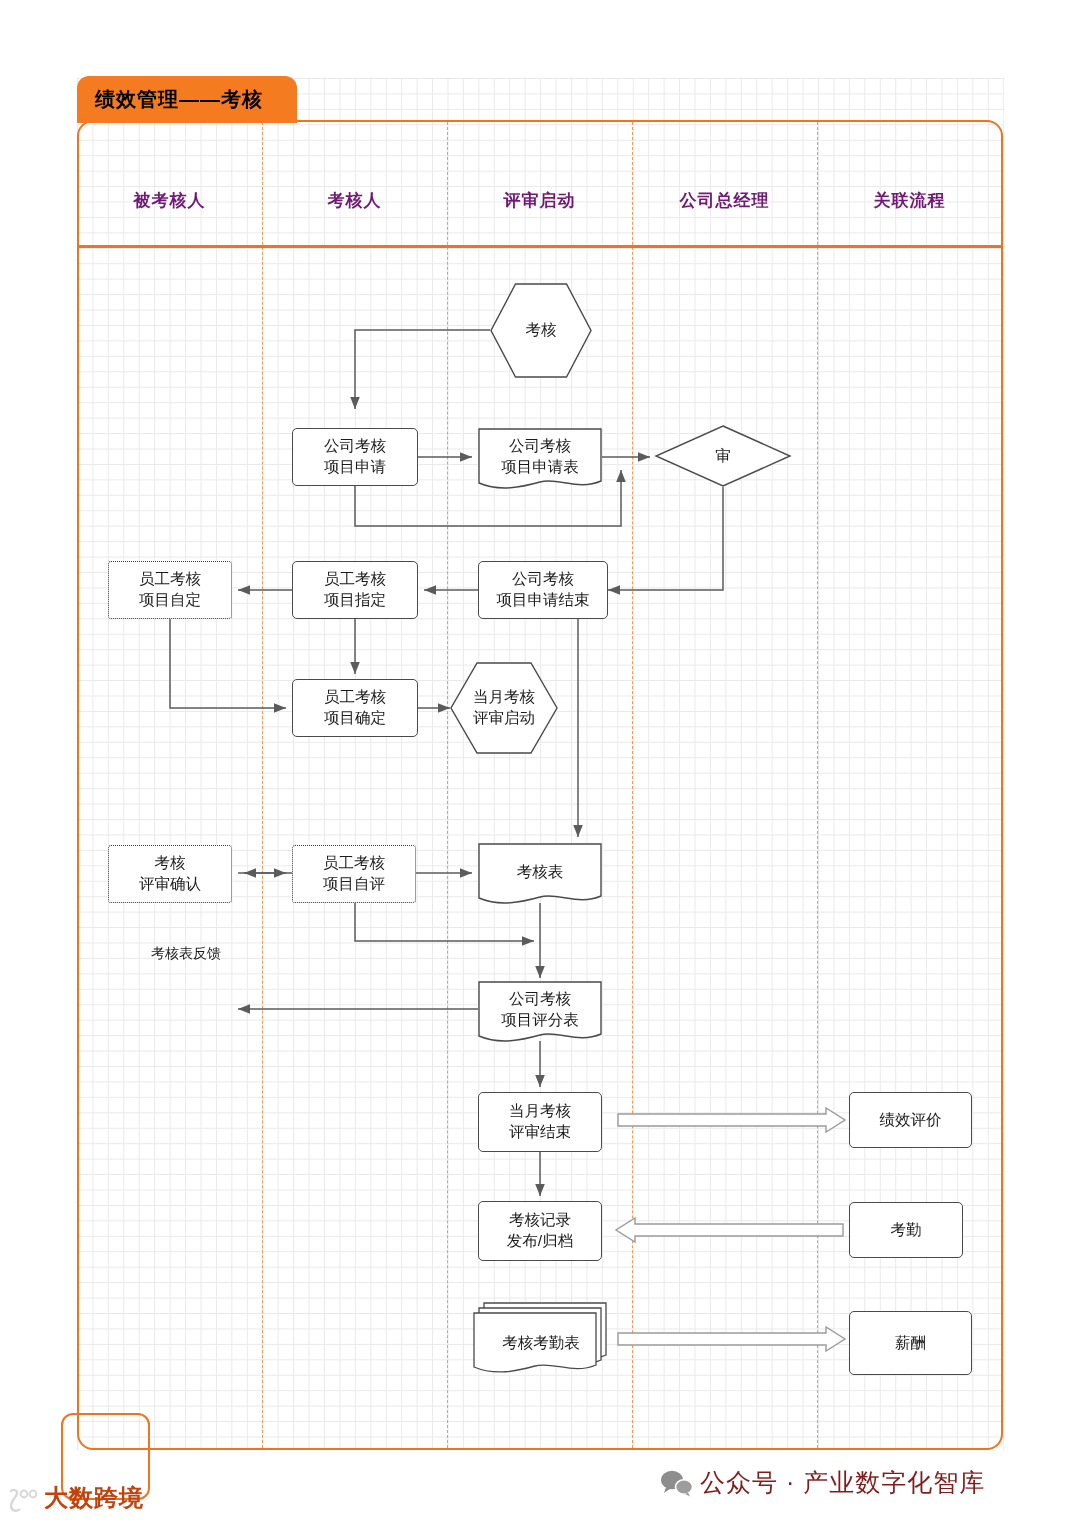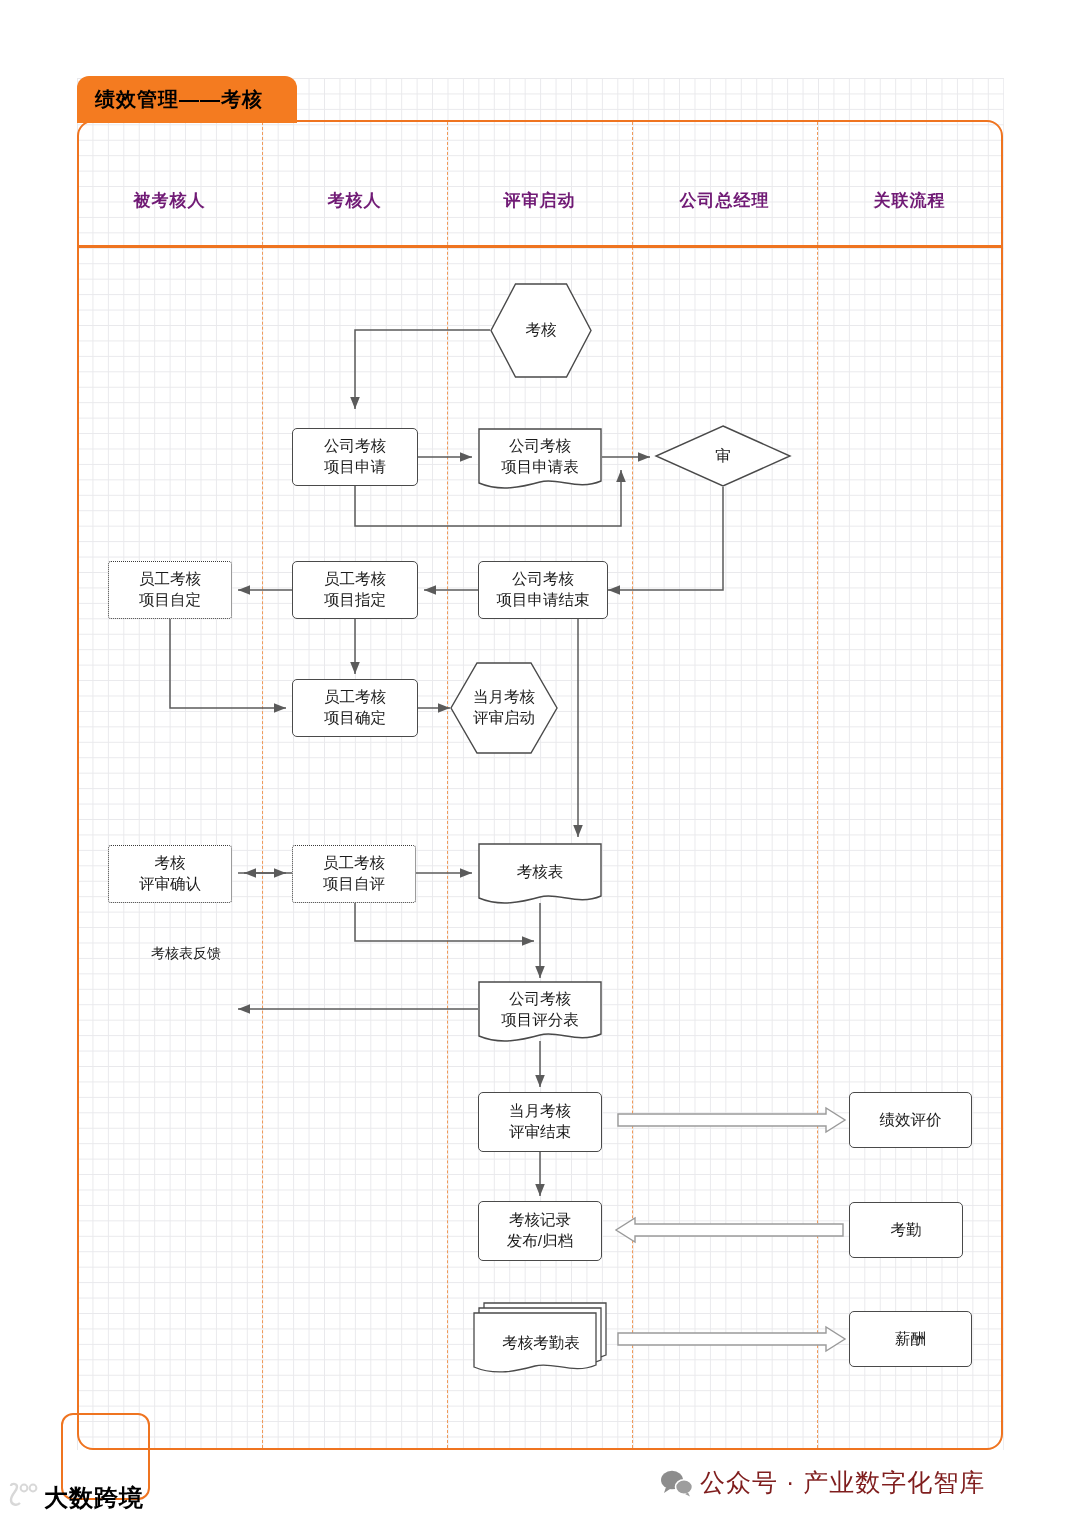--- a/index.html
+++ b/index.html
@@ -175,23 +175,23 @@
     gap: 6px;
     color: #7f1d1d;
     font-size: 25px;
     letter-spacing: 1px;
   }
   #wm {
     position: absolute;
     left: 8px;
     top: 1482px;
     display: flex;
-    align-items: flex-start;
+    align-items: flex-end;
     gap: 6px;
-    color: #000000;
+    color: #c2410c;
     font-size: 24px;
     font-weight: bold;
     letter-spacing: 1px;
   }
 </style>
 </head>
 <body>
 
 <div id="page">
 
@@ -351,21 +351,21 @@
       <path d="M6,6 L128,6 L128,58 C105,68 85,54 67,59 C49,64 27,69 6,60 Z" fill="#ffffff" stroke="#4a4a4a" stroke-width="1.3"></path>
       <path d="M1,11 L123,11 L123,63 C100,73 80,59 62,64 C44,69 22,74 1,65 Z" fill="#ffffff" stroke="#4a4a4a" stroke-width="1.3"></path>
     </svg>
     <span class="txt" style="margin-top:10px;">考核考勤表</span>
   </div>
 
   <div class="node rect" style="left:849px; top:1092px; width:123px; height:56px;">绩效评价</div>
 
   <div class="node rect" style="left:849px; top:1202px; width:114px; height:56px;">考勤</div>
 
-  <div class="node rect" style="left:849px; top:1311px; width:123px; height:56px;text-align:center;">薪酬</div>
+  <div class="node rect" style="left:849px; top:1311px; width:123px; height:64px;text-align:center;">薪酬</div>
 
   <div id="corner-tab"></div>
 
   <div id="footer">
     <svg width="34" height="28" viewBox="0 0 34 28">
       <ellipse cx="12" cy="11" rx="11" ry="9.2" fill="#8d8d8d"></ellipse>
       <path d="M6,18 L4,24 L10,20 z" fill="#8d8d8d"></path>
       <ellipse cx="24" cy="18" rx="8.5" ry="7.2" fill="#9d9d9d" stroke="#ffffff" stroke-width="1.6"></ellipse>
       <path d="M28,23.5 L30,27.5 L25,25 z" fill="#9d9d9d"></path>
     </svg>

